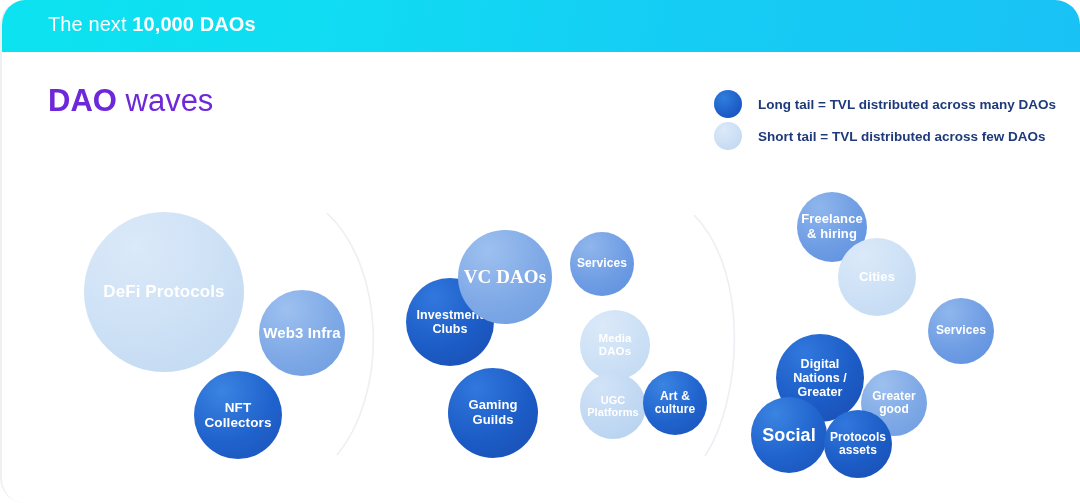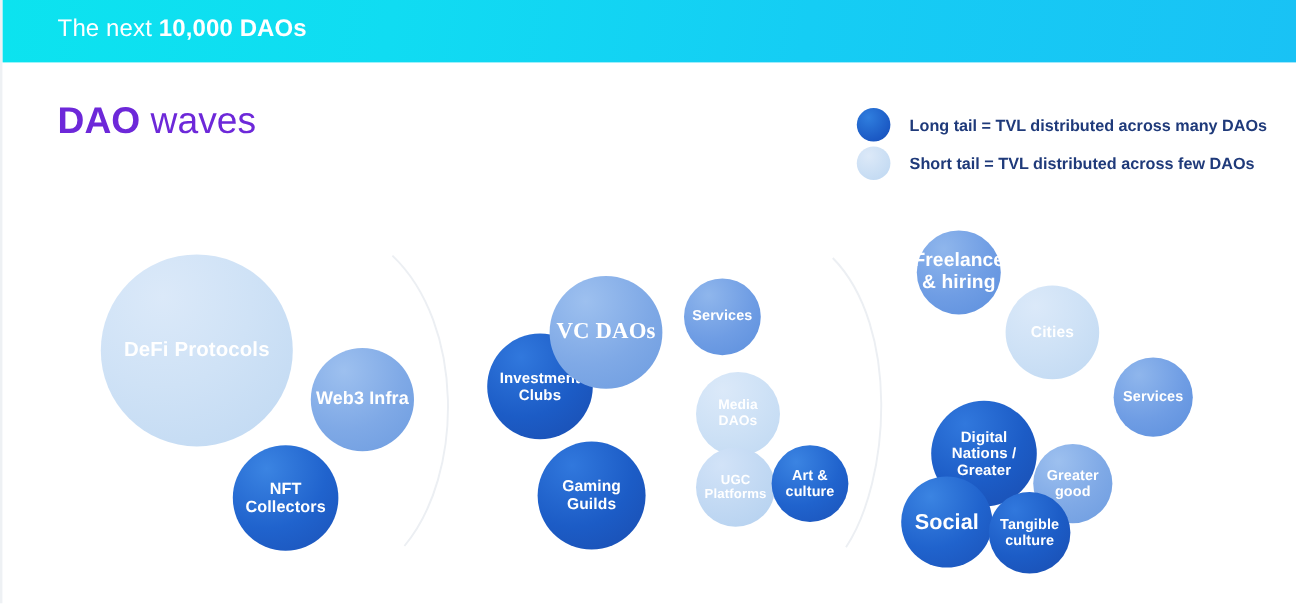--- a/index.html
+++ b/index.html
@@ -10,20 +10,21 @@
     background: #ffffff;
     font-family: "Liberation Sans", sans-serif;
   }
   #slide {
     position: relative;
     width: 1080px;
     height: 503px;
     background: #ffffff;
     border-left: 2px solid #eef1f4;
     overflow: hidden;
+    border-radius: 25px;
   }
 
   
   #header-band {
     position: absolute;
     left: 0; top: 0;
     width: 1080px; height: 52px;
     background: linear-gradient(100deg, #0ce3ef 0%, #10dcf2 30%, #15cdf4 62%, #19c2f5 100%);
   }
   #header-title {
@@ -139,23 +140,23 @@
       <div style="position: absolute; left: 0px; top: 0px; width: 1080px; height: 503px;">
         <div class="bubble tone-darker" style="left: 404px; top: 278px; width: 88px; height: 88px; font-size: 12.5px;">Investment Clubs</div>
         <div class="bubble tone-mid" style="left: 456px; top: 230px; width: 94px; height: 94px; font-size: 19px; font-family: Liberation Serif, serif;">VC DAOs</div>
         <div class="bubble tone-mid2" style="left: 568px; top: 232px; width: 64px; height: 64px; font-size: 12px;">Services</div>
         <div class="bubble tone-xlight" style="left: 578px; top: 310px; width: 70px; height: 70px; font-size: 11.5px;">Media DAOs</div>
         <div class="bubble tone-light" style="left: 578px; top: 373px; width: 66px; height: 66px; font-size: 11px;">UGC Platforms</div>
         <div class="bubble tone-dark" style="left: 641px; top: 371px; width: 64px; height: 64px; font-size: 12px;">Art &amp; culture</div>
         <div class="bubble tone-darker" style="left: 446px; top: 368px; width: 90px; height: 90px; font-size: 13px;">Gaming Guilds</div>
       </div>
       <div style="position: absolute; left: 0px; top: 0px; width: 1080px; height: 503px;">
-        <div class="bubble tone-mid2" style="left: 762px; top: 192px; width: 70px; height: 70px; font-size: 16px;">Freelance &amp; hiring</div>
+        <div class="bubble tone-mid2" style="left: 795px; top: 192px; width: 70px; height: 70px; font-size: 13px;">Freelance &amp; hiring</div>
         <div class="bubble tone-xlight" style="left: 836px; top: 238px; width: 78px; height: 78px; font-size: 13px;">Cities</div>
         <div class="bubble tone-mid2" style="left: 926px; top: 298px; width: 66px; height: 66px; font-size: 12px;">Services</div>
         <div class="bubble tone-darker" style="left: 774px; top: 334px; width: 88px; height: 88px; font-size: 12.5px;">Digital Nations / Greater</div>
         <div class="bubble tone-mid" style="left: 859px; top: 370px; width: 66px; height: 66px; font-size: 12px;">Greater good</div>
         <div class="bubble tone-dark" style="left: 749px; top: 397px; width: 76px; height: 76px; font-size: 18px;">Social</div>
-        <div class="bubble tone-darker" style="left: 822px; top: 410px; width: 68px; height: 68px; font-size: 12px;">Tangible culture</div>
+        <div class="bubble tone-darker" style="left: 822px; top: 410px; width: 68px; height: 68px; font-size: 12px;">Protocols assets</div>
       </div>
     </div>
 
 </div>
 
 </body></html>

